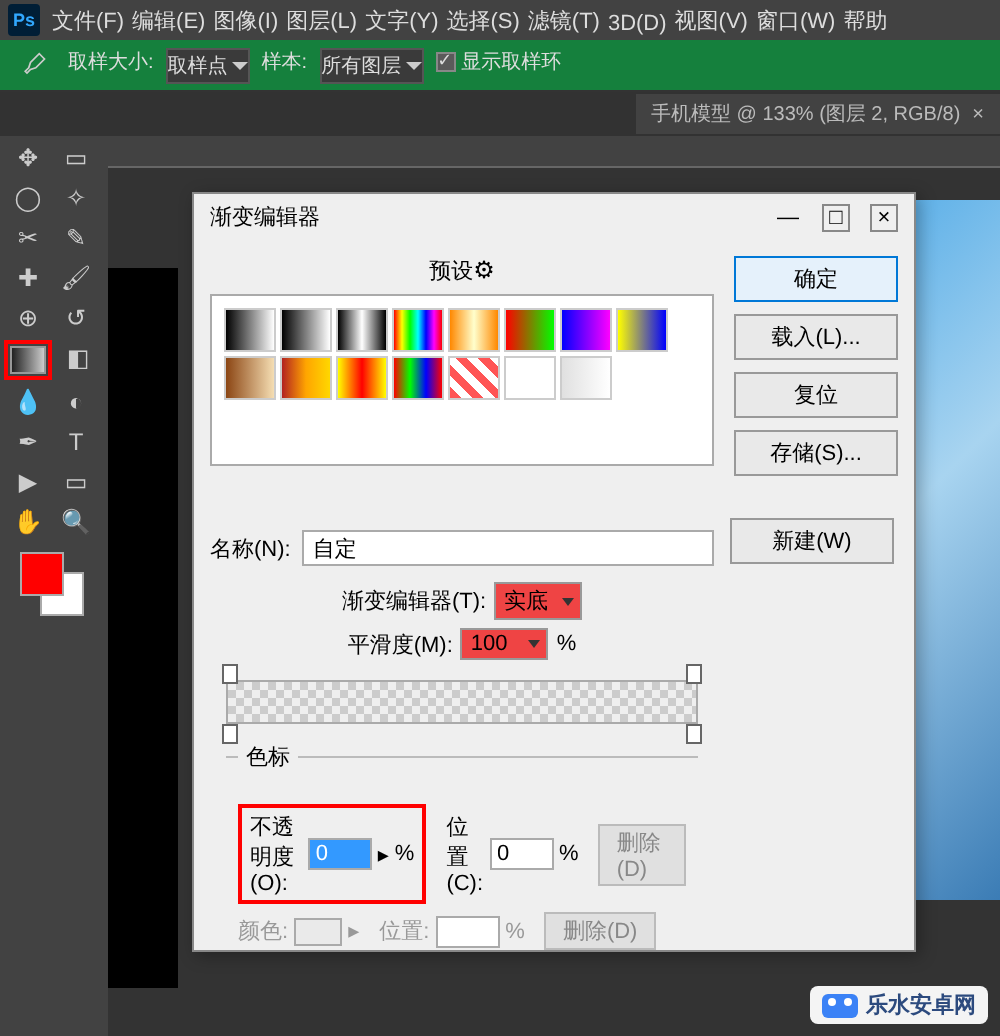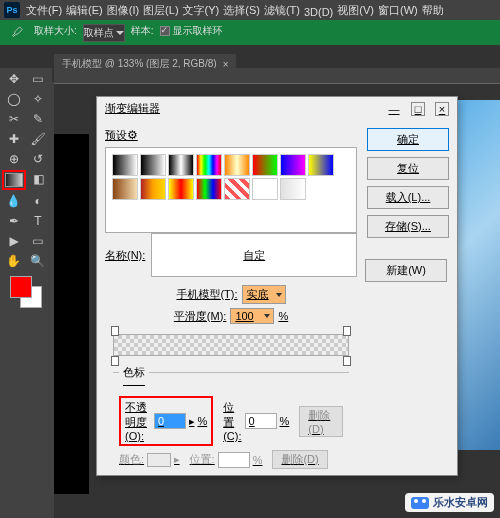--- a/index.html
+++ b/index.html
@@ -10,64 +10,64 @@
   .menu-item { margin-right: 4px; cursor: pointer; font-size: 11px; }
   
   .optbar { background: #15803d; display: flex; align-items: flex-start; padding: 4px 6px; height: 26px; gap: 6px; color: #ddd; font-size: 10px; border-bottom: 1px solid #333; }
   .dropdown-arrow { width: 0; height: 0; border-left: 4px solid transparent; border-right: 4px solid transparent; border-top: 4px solid #ccc; margin-left: 2px; }
   .select-ctrl { background: #3a3a3a; border: 1px solid #555; color: #ddd; padding: 1px 0; display: flex; align-items: center; font-size: 10px; }
   .check { display: flex; align-items: center; gap: 3px; }
   .checkbox { width: 10px; height: 10px; border: 1px solid #888; background: #3a3a3a; }
   .checkbox.on { background: #5a5a5a; position: relative; }
   .checkbox.on::after { content: "✓"; position: absolute; font-size: 9px; color: #ddd; top: -2px; left: 0; }
   
-  .tabbar { background: #323232; display: flex; align-items: center; height: 36px; padding-left: 54px; color: #bbb; font-size: 10px; }
+  .tabbar { background: #323232; display: flex; align-items: center; height: 22px; padding-left: 54px; color: #bbb; font-size: 10px; justify-content: flex-end; }
   .tab { padding: 3px 8px; background: #424242; display: flex; align-items: center; gap: 6px; }
   .tab-close { font-size: 10px; cursor: pointer; }
   
   .toolbox { position: absolute; left: 0; top: 68px; width: 52px; background: #424242; display: flex; flex-direction: column; padding: 2px; }
   .tool-row { display: flex; gap: 2px; justify-content: center; margin-bottom: 2px; }
   .tool { width: 22px; height: 18px; display: flex; align-items: center; justify-content: center; color: #ccc; cursor: pointer; font-size: 12px; }
   .tool svg { width: 14px; height: 14px; }
   .grad-tool-box { border: 2px solid red; padding: 1px; }
   .grad-tool-inner { width: 18px; height: 14px; background: linear-gradient(to right, #222, #ccc); border: 1px solid #999; }
   .color-swatches { margin-top: 4px; width: 32px; height: 32px; position: relative; align-self: center; }
   .fg-swatch { width: 22px; height: 22px; background: #ff0000; border: 1px solid #aaa; position: absolute; top: 0; left: 0; }
   .bg-swatch { width: 22px; height: 22px; background: #fff; border: 1px solid #aaa; position: absolute; bottom: 0; right: 0; }
   
   .canvas-area { position: absolute; left: 54px; top: 68px; right: 0; bottom: 0; background: #252525; overflow: hidden; }
   .canvas-ruler-h { height: 16px; background: #424242; border-bottom: 1px solid #666; }
   .canvas-content { position: relative; height: 100%; background: #333; }
   .right-image { position: absolute; right: 0; top: 16px; width: 50px; height: 350px; background: linear-gradient(135deg, #5db0e8 0%, #a8d4f0 40%, #3b7cb5 100%); }
   .black-strip { position: absolute; left: 0; top: 50px; width: 35px; height: 360px; background: #000; }
   
-  .dialog { position: absolute; left: 96px; top: 96px; width: 362px; height: 380px; background: #efefef; border: 1px solid #888; box-shadow: 2px 2px 8px rgba(0,0,0,0.3); font-size: 11px; text-decoration: underline; }
+  .dialog { position: absolute; left: 96px; top: 96px; width: 362px; height: 380px; background: #efefef; border: 1px solid #888; box-shadow: 2px 2px 8px rgba(0,0,0,0.3); font-size: 11px; }
   .dlg-title { display: flex; align-items: center; justify-content: space-between; padding: 4px 8px; background: #efefef; }
   .dlg-controls { display: flex; gap: 10px; }
   .dlg-ctrl { width: 14px; height: 14px; border: 1px solid #888; display: flex; align-items: center; justify-content: center; cursor: pointer; font-size: 11px; }
   .dlg-body { display: flex; padding: 8px; gap: 10px; }
   .dlg-left { flex: 1; }
   .dlg-right { width: 82px; display: flex; flex-direction: column; gap: 6px; }
   .dlg-btn { border: 1px solid #999; background: #e9e9e9; padding: 3px 0; text-align: center; font-size: 11px; cursor: pointer; }
   .dlg-btn.primary { border: 1px solid #0078d7; background: #e5f1fb; }
   
-  .preset-row { display: flex; justify-content: flex-start; margin-bottom: 4px; }
+  .preset-row { display: flex; justify-content: center; margin-bottom: 4px; }
   .gear-icon { font-size: 12px; cursor: pointer; }
   .preset-box { border: 1px solid #aaa; background: #fff; padding: 6px; height: 86px; overflow: hidden; }
   .preset-grid { display: flex; flex-wrap: wrap; gap: 2px; }
   .preset-swatch { width: 26px; height: 22px; border: 1px solid #ccc; }
   
-  .name-row { display: flex; align-items: center; gap: 6px; margin: 0 0 0 0; }
-  .name-input { flex: 1; border: 1px solid #aaa; padding: 15px 4px; font-size: 11px; text-align: center; }
+  .name-row { display: flex; align-items: center; gap: 6px; margin: 32px 0 0 0; }
+  .name-input { flex: 1; border: 1px solid #aaa; padding: 2px 4px; font-size: 11px; }
   .new-btn { width: 62px; }
   
   .grad-config { margin-top: 8px; padding: 0 20px; }
   .cfg-row { display: flex; align-items: center; gap: 4px; margin: 4px 0; justify-content: center; }
   .cfg-row label { display: inline-block; }
-  .select-box { border: 1px solid #999; padding: 1px 14px 1px 4px; background: #fdba74; display: inline-flex; align-items: center; position: relative; min-width: 44px; font-size: 11px; }
+  .select-box { border: 1px solid #999; padding: 1px 14px 1px 4px; background: #ef4444; display: inline-flex; align-items: center; position: relative; min-width: 44px; font-size: 11px; }
   .select-box::after { content: ""; position: absolute; right: 3px; top: 50%; transform: translateY(-50%); border-left: 3px solid transparent; border-right: 3px solid transparent; border-top: 4px solid #333; }
   
   .grad-preview { margin: 10px 8px 4px 8px; position: relative; }
   .grad-bar { height: 22px; border: 1px solid #aaa; background-image: linear-gradient(45deg,#ccc 25%,transparent 25%), linear-gradient(-45deg,#ccc 25%,transparent 25%), linear-gradient(45deg,transparent 75%,#ccc 75%), linear-gradient(-45deg,transparent 75%,#ccc 75%); background-size: 8px 8px; background-position: 0 0,0 4px,4px -4px,-4px 0; }
   .stop-top, .stop-bot { position: absolute; width: 8px; height: 10px; background: #fff; border: 1px solid #666; }
   .stop-top { top: -8px; } .stop-bot { bottom: -10px; }
   .stop-l { left: -2px; } .stop-r { right: -2px; }
   
   .section-label { border-top: 1px solid #bbb; margin: 16px 8px 6px 8px; }
   .section-label span { position: relative; top: -8px; background: #efefef; padding: 0 4px; left: 6px; font-size: 11px; }
@@ -108,20 +108,24 @@
       <svg viewBox="0 0 16 16">
         <path d="M13 3l-2-2-5 5-1 3-2 2 1 1 2-2 3-1 5-5z" fill="none" stroke="#ccc"></path>
       </svg>
     </div>
   <span>取样大小:</span>
   <div class="select-ctrl">
       <span>取样点</span>
       <span class="dropdown-arrow"></span>
     </div>
   <span>样本:</span>
+  <div class="select-ctrl">
+      <span>所有图层</span>
+      <span class="dropdown-arrow"></span>
+    </div>
   <div class="check">
     <div class="checkbox on"></div>
     <span>显示取样环</span>
   </div>
 </div>
 
 <div class="tabbar">
   <div class="tab">
     <span>手机模型 @ 133% (图层 2, RGB/8)</span>
     <span class="tab-close">×</span>
@@ -218,21 +222,21 @@
             <div class="preset-swatch" style="background: linear-gradient(to right, transparent, transparent);"></div>
             <div class="preset-swatch" style="background: linear-gradient(to right, rgb(224, 224, 224), rgb(255, 255, 255));"></div>
           </div>
       </div>
       <div class="name-row">
         <span>名称(N):</span>
         <input class="name-input" value="自定" style="">
       </div>
       <div class="grad-config">
         <div class="cfg-row">
-          <label>手机模型(T):</label>
+          <label>渐变编辑器(T):</label>
           <div class="select-box">实底</div>
         </div>
         <div class="cfg-row">
           <label>平滑度(M):</label>
           <div class="select-box">100</div>
           <span>%</span>
         </div>
       </div>
       <div class="grad-preview">
         <div class="stop-top stop-l"></div>
@@ -265,22 +269,22 @@
         <div class="stop-field">
           <span>位置:</span>
           <input class="stop-input" disabled="" style="">
           <span>%</span>
         </div>
         <div class="del-btn">删除(D)</div>
       </div>
     </div>
     <div class="dlg-right">
       <div class="dlg-btn primary">确定</div>
+      <div class="dlg-btn">载入(L)...</div>
       <div class="dlg-btn">复位</div>
-      <div class="dlg-btn">载入(L)...</div>
       <div class="dlg-btn">存储(S)...</div>
     </div>
   </div>
   <div style="position:absolute; right:10px; top:162px; width:82px;">
     <div class="dlg-btn new-btn" style="width:82px">新建(W)</div>
   </div>
 </div>
 
 <div class="watermark">
   <div class="wm-icon"></div>

